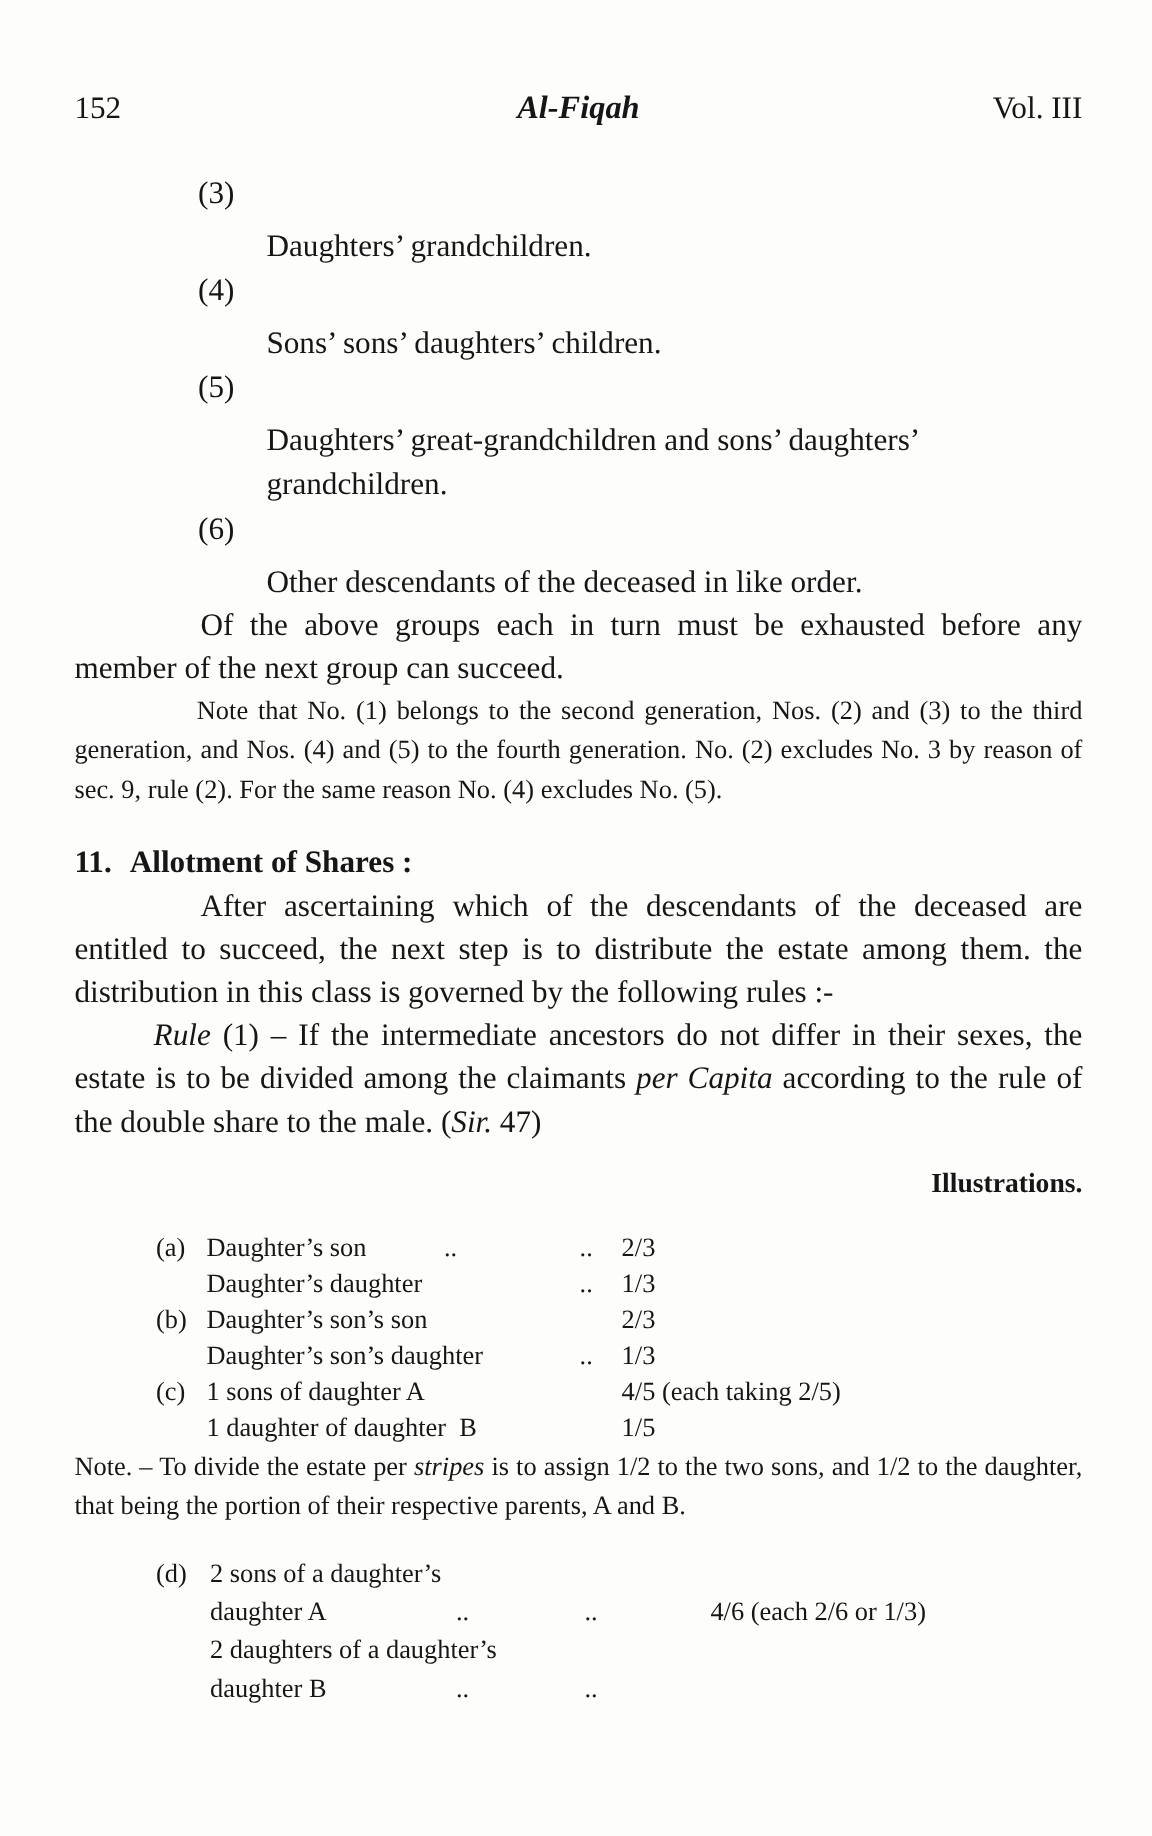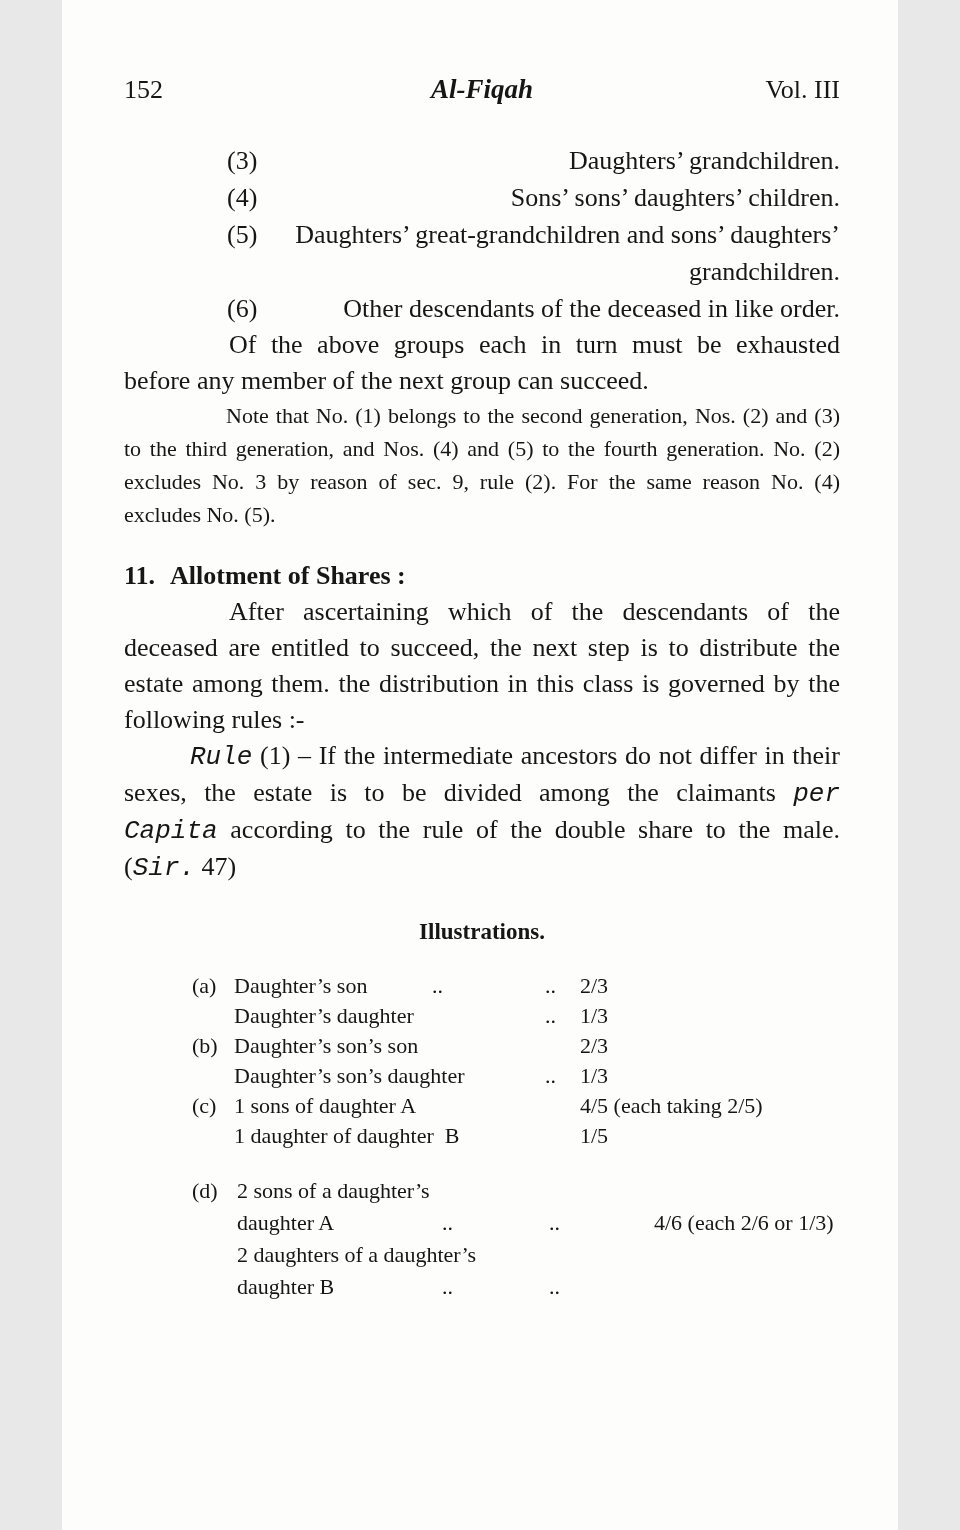--- a/index.html
+++ b/index.html
@@ -1,18 +1,18 @@
 <!DOCTYPE html>
 <html><head>
 <meta charset="utf-8">
 <style>
   html,body { margin:0; padding:0; background:#e8e8e8; }
   .page {
     position:relative;
-    width:836px; height:1530px;
+    width:960px; height:1530px;
     margin:0 auto;
     background:#fdfdfc;
     box-sizing:border-box;
     padding:46px 58px 0 62px;
     color:#161616;
     font-family:"Liberation Serif","DejaVu Serif",serif;
     overflow:hidden;
   }
   
   .page-header {
@@ -23,21 +23,21 @@
     line-height:32px;
   }
   .page-header .pnum { text-align:left; }
   .page-header .ptitle { text-align:center; font-style:italic; font-weight:700; font-size:27px; }
   .page-header .pvol { text-align:right;margin-top:28px; }
 
   
   .desc-list { margin:36px 0 0 103px; padding:0; list-style:none; font-size:26px; line-height:37px; }
   .desc-list li { display:grid; grid-template-columns:57px 1fr; }
   .desc-list .num { }
-  .desc-list .txt { text-align:right; }
+  .desc-list .txt { text-align:left;margin-top:44px; }
 
   
   p.body {
     font-size:26px; line-height:36px;
     text-align:justify;
     margin:0;
   }
   p.indent { text-indent:105px; }
   p.rule-indent { text-indent:66px; }
   .m-exhaust { margin-top:34px; }
@@ -56,32 +56,32 @@
   
   h2.section {
     margin:27px 0 0 0;
     font-size:26px; line-height:36px;
     font-weight:700;
   }
   h2.section .gap { display:inline-block; width:15px; }
 
   
   h3.illus {
-    margin:31px 0 0 0;
-    text-align:center;
+    margin:18px 0 0 0;
+    text-align:right;
     font-size:23px; line-height:30px;
     font-weight:700;
   }
   .illus-table { margin:24px 0 0 68px; font-size:22px; line-height:30px; }
   .irow { display:grid; }
   .illus-a .irow { grid-template-columns:42px 198px 113px 35px auto; }
   .illus-d { margin-top:24px; line-height:32px; }
   .illus-d .irow { grid-template-columns:45px 205px 107px 105px auto; }
   .irow span { white-space:pre; }
-  .it { font-style:italic;font-family:Liberation Mono, monospace; }
+  .it { font-style:italic; }
 </style>
 </head>
 <body>
 
 <div class="page">
 
   <header class="page-header">
     <span class="pnum">152</span>
     <span class="ptitle">Al-Fiqah</span>
     <span class="pvol">Vol. III</span>
@@ -156,20 +156,21 @@
     </div>
     <div class="irow">
       <span></span>
       <span>1 daughter of daughter  B</span>
       <span></span>
       <span></span>
       <span>1/5</span>
     </div>
   </div>
 
+  <p class="note m-note2"><span>Note. – To divide the estate per </span><span class="it">stripes</span><span> is to assign 1/2 to the two sons, and 1/2 to the daughter, that being the portion of their respective parents, A and B.</span></p>
 
   <div class="illus-table illus-d">
     <div class="irow">
       <span>(d)</span>
       <span>2 sons of a daughter’s</span>
       <span></span>
       <span></span>
       <span></span>
     </div>
     <div class="irow">

